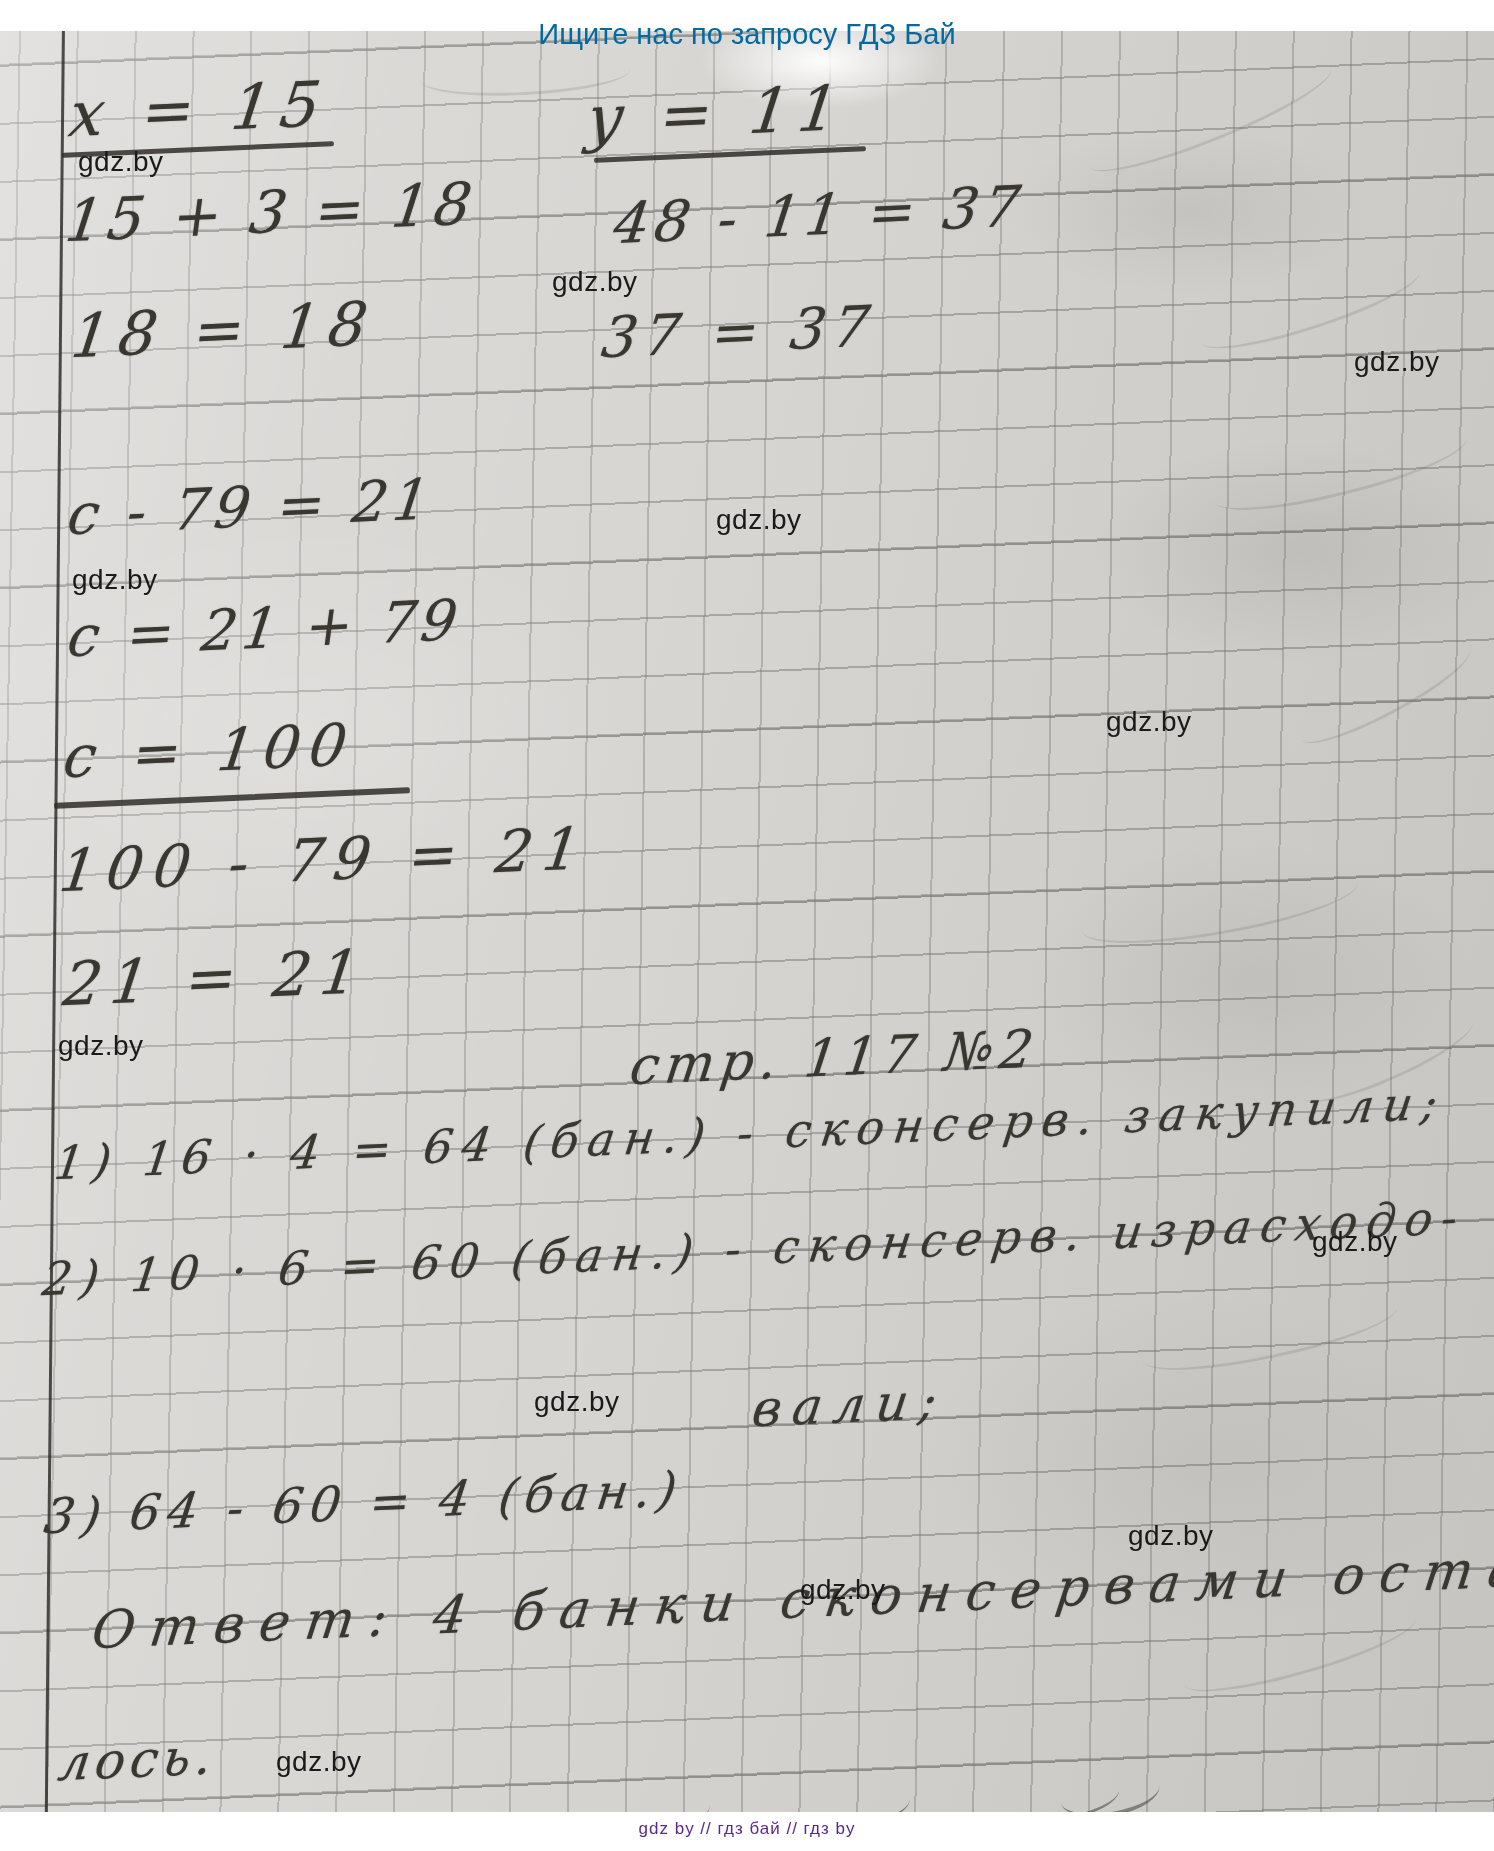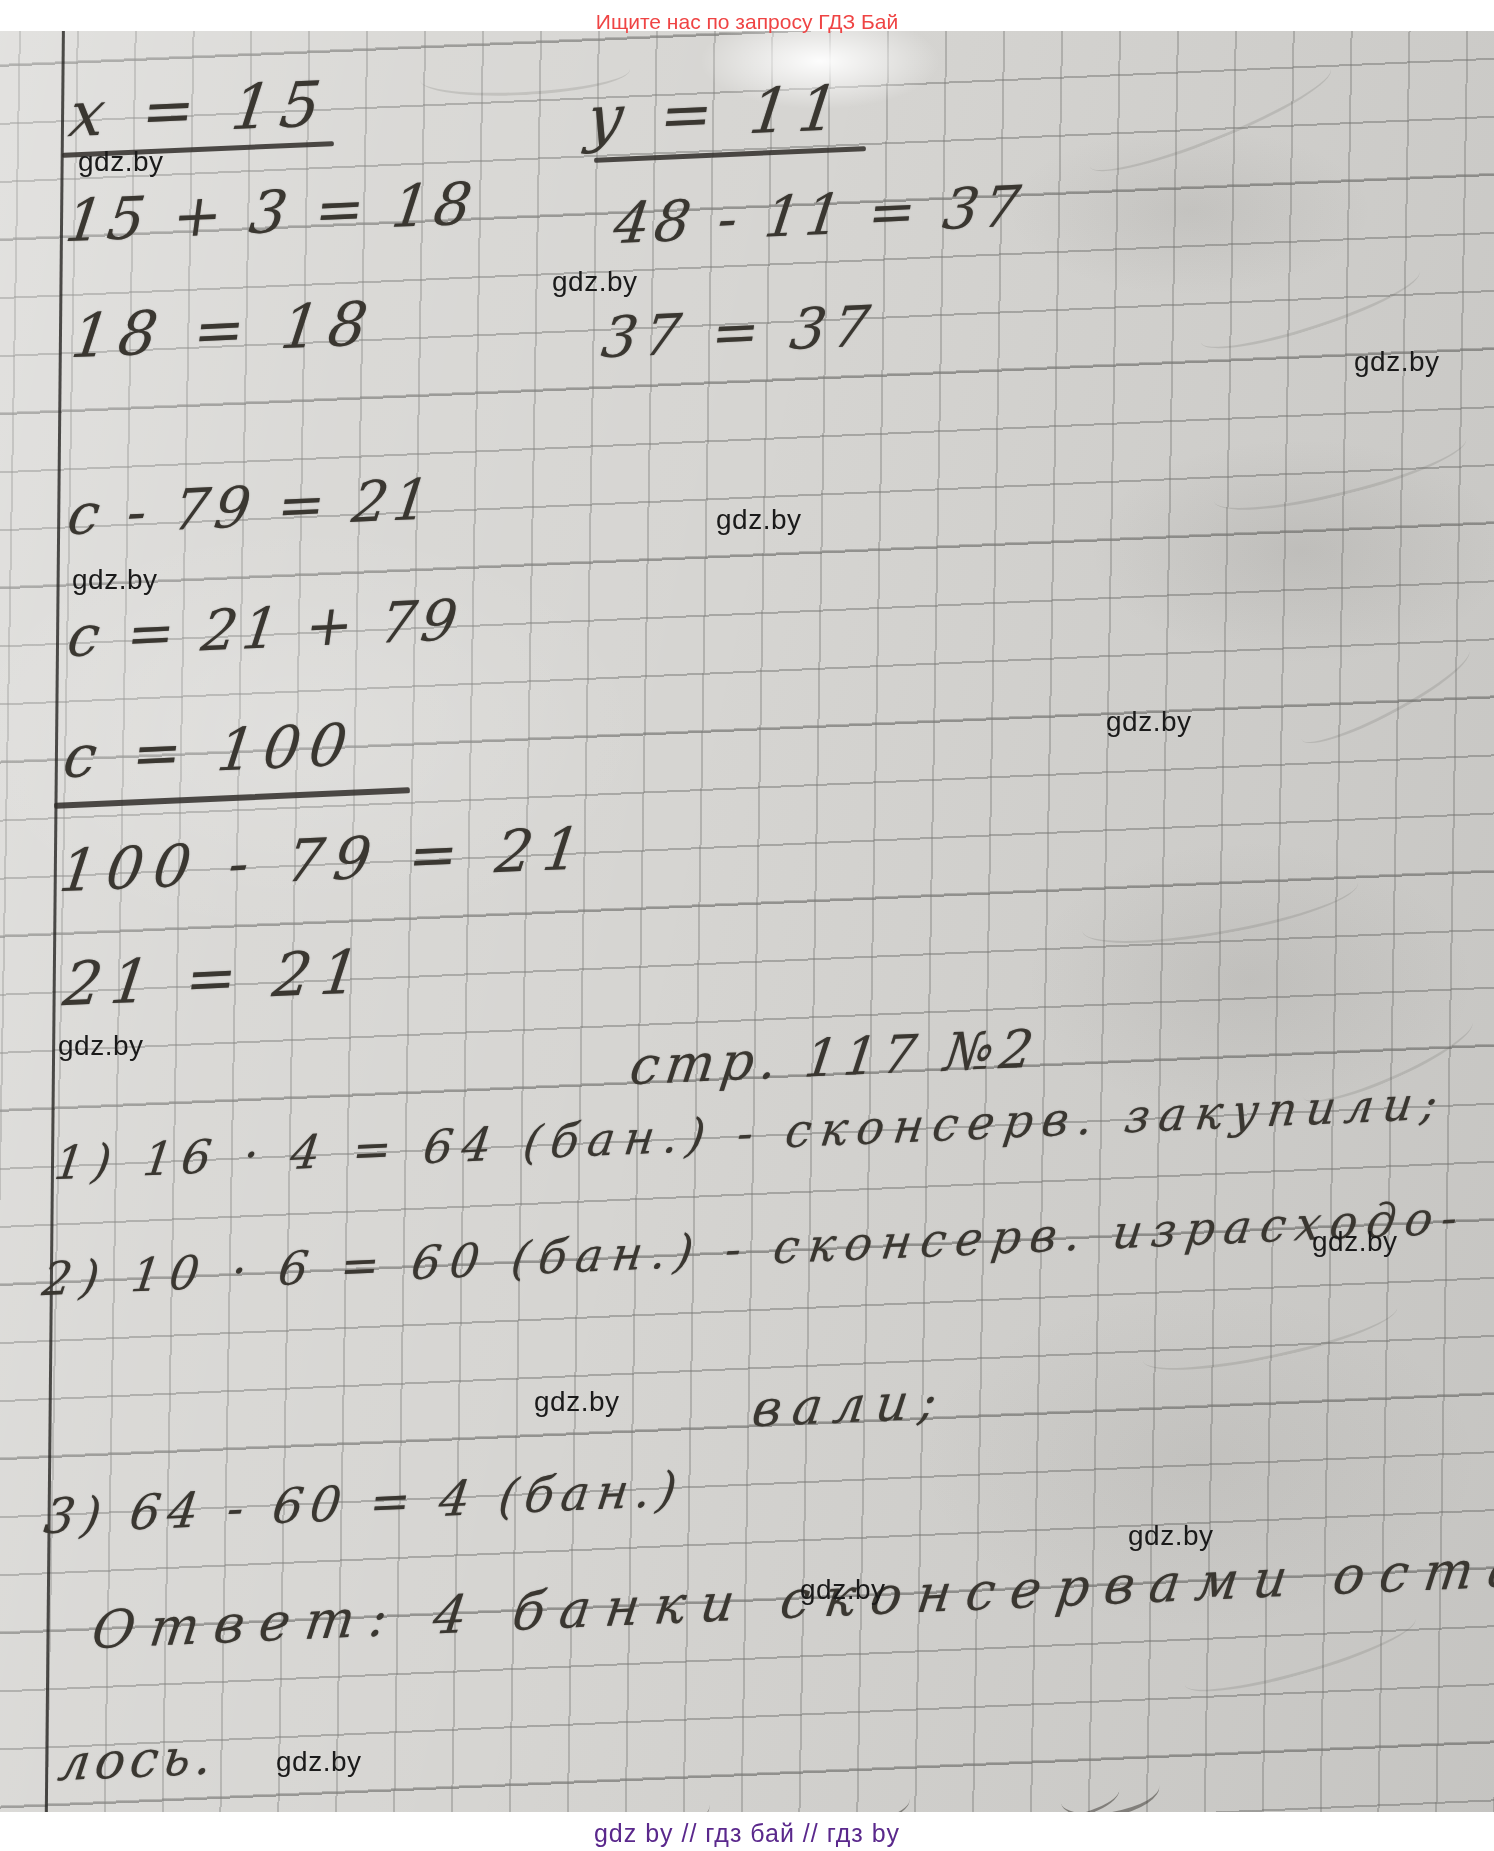--- a/index.html
+++ b/index.html
@@ -3,23 +3,23 @@
 <meta charset="utf-8">
 <style>
   * { margin:0; padding:0; box-sizing:border-box; }
   html,body { width:1494px; height:1851px; overflow:hidden; }
   body { font-family:"Liberation Sans", sans-serif; background:#ffffff; }
 
   .screen { position:relative; width:1494px; height:1851px; overflow:hidden; background:#ffffff; }
 
   
   .banner-top { position:absolute; left:0; top:0; width:100%; height:31px; background:#ffffff; text-align:center; z-index:30; }
-  .banner-top span { display:inline-block; margin-top:10px; font-size:21px; font-weight:500; color:#ef4444; }
+  .banner-top span { display:inline-block; margin-top:18px; font-size:29px; font-weight:500; color:#0369a1; }
   .banner-bottom { position:absolute; left:0; bottom:0; width:100%; height:39px; background:#ffffff; text-align:center; z-index:30; }
-  .banner-bottom span { display:inline-block; margin-top:7px; font-size:25px; letter-spacing:1px; color:#5a288c; }
+  .banner-bottom span { display:inline-block; margin-top:7px; font-size:17px; letter-spacing:1px; color:#5a288c; }
 
   
   .photo { position:absolute; left:0; top:31px; width:1494px; height:1781px; overflow:hidden; background:#d6d5d2; z-index:1; }
 
   .grid { position:absolute; left:-170px; top:-170px; width:1840px; height:2130px;
     background-color:#d6d5d2;
     background-image:
       repeating-linear-gradient(to bottom, rgba(0,0,0,0) 0px, rgba(0,0,0,0) 56px, rgba(120,120,117,0.50) 56px, rgba(120,120,117,0.50) 58px),
       repeating-linear-gradient(to right,  rgba(0,0,0,0) 0px, rgba(0,0,0,0) 56px, rgba(128,128,125,0.42) 56px, rgba(128,128,125,0.42) 58px),
       repeating-linear-gradient(to bottom, rgba(0,0,0,0) 0px, rgba(0,0,0,0) 171px, rgba(100,100,97,0.35) 171px, rgba(100,100,97,0.35) 174px);

